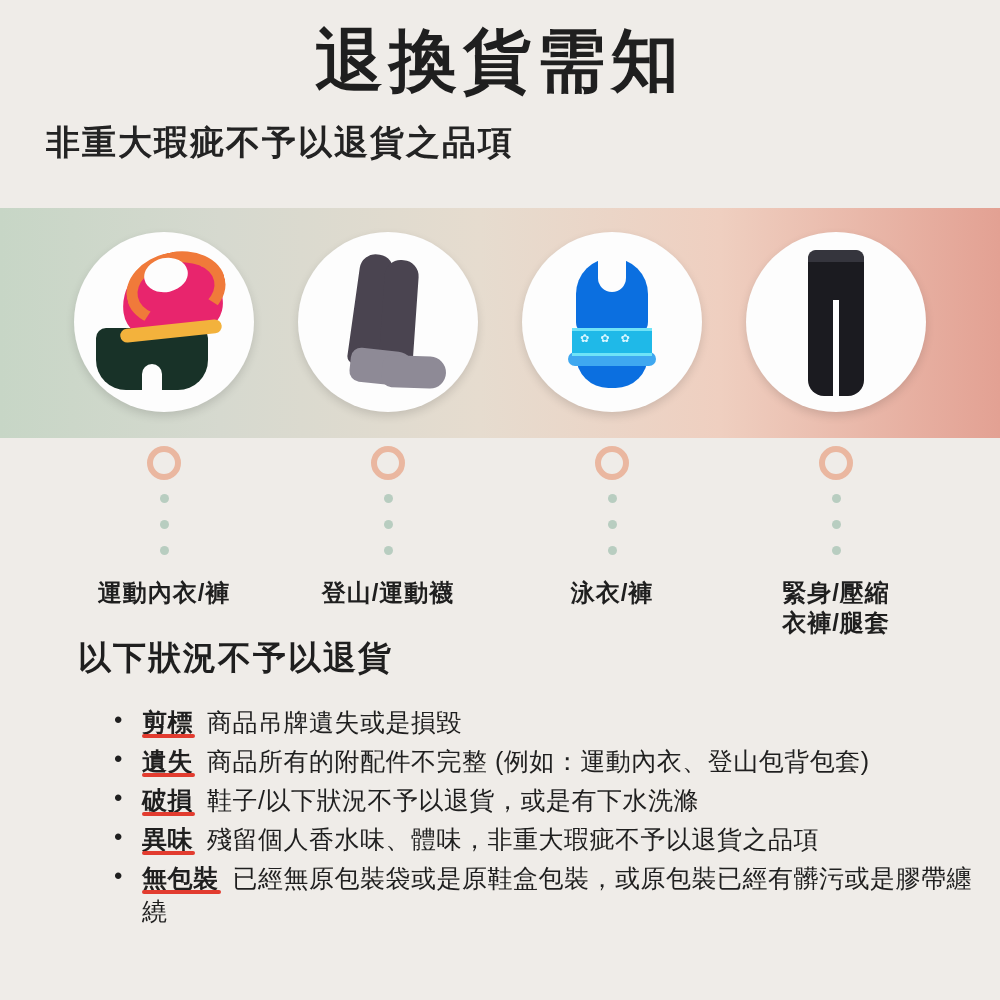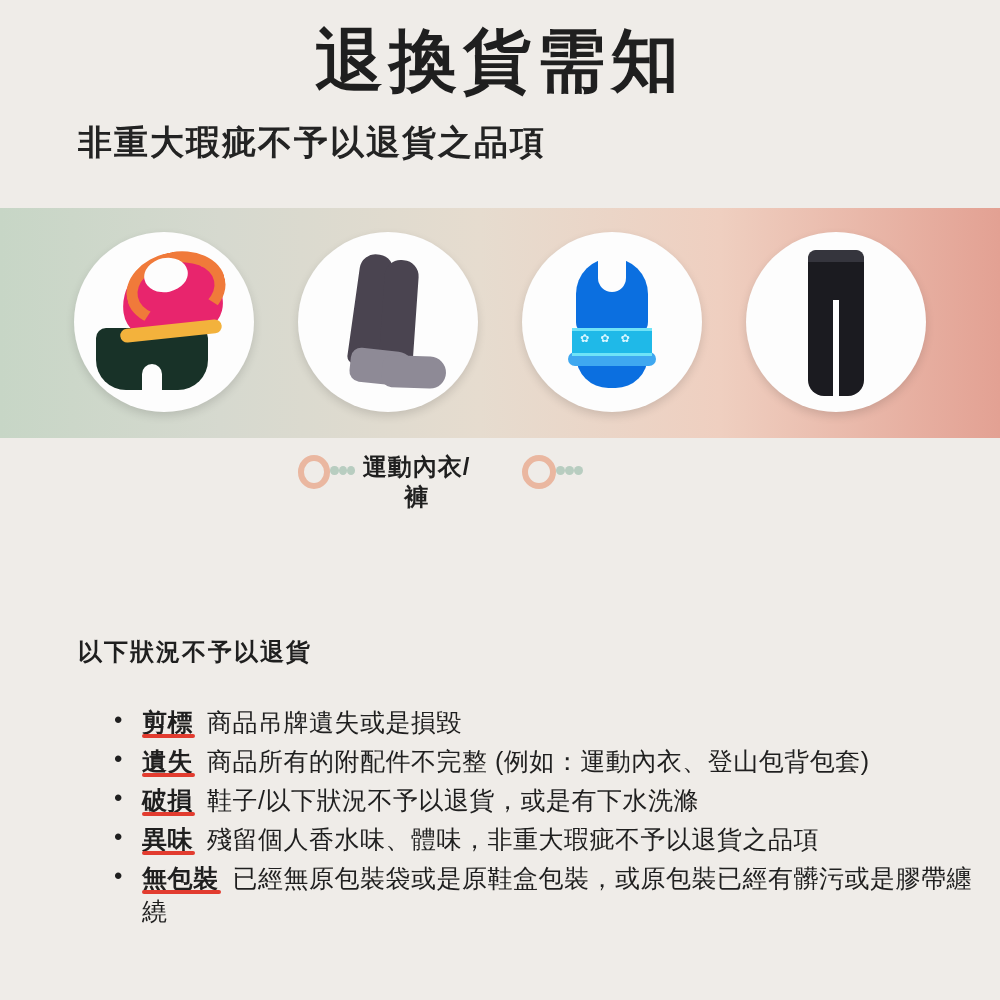--- a/index.html
+++ b/index.html
@@ -28,21 +28,21 @@
     font-size: 68px;
     font-weight: bold;
     letter-spacing: 6px;
     line-height: 1;
     padding-top: 26px;
     color: #1f1f1f;
   }
 
   .subtitle {
     margin-top: 26px;
-    padding-left: 78px;
+    padding-left: 46px;
     font-size: 34px;
     font-weight: bold;
     letter-spacing: 2px;
     color: #232323;
   }
 
   
   .banner {
     position: absolute;
     top: 208px;
@@ -216,21 +216,21 @@
     top: 446px;
     left: 0;
     width: 1000px;
     display: flex;
     justify-content: center;
     gap: 44px;
   }
   .conn-col {
     width: 180px;
     display: flex;
-    flex-direction: row;
+    flex-direction: column;
     align-items: center;
   }
   .ring {
     width: 22px; height: 22px;
     border-radius: 50%;
     border: 6px solid #eab7a0;
     background: #efece8;
     margin-bottom: 14px;
   }
   .dot {
@@ -248,21 +248,21 @@
     line-height: 1.25;
     color: #1f1f1f;
     white-space: pre-line;
   }
 
   
   .section-title {
     position: absolute;
     top: 636px;
     left: 78px;
-    font-size: 24px;
+    font-size: 33px;
     font-weight: bold;
     letter-spacing: 2px;
     color: #1f1f1f;
     text-align: center;
   }
 
   .rules {
     position: absolute;
     top: 694px;
     left: 96px;
@@ -358,27 +358,43 @@
   <div class="connectors">
 
     <div class="conn-col">
       <div class="ring"></div>
       <div class="dot"></div>
       <div class="dot"></div>
       <div class="dot"></div>
       <div class="item-label">運動內衣/褲</div>
     </div>
 
-
-
     <div class="conn-col">
       <div class="ring"></div>
       <div class="dot"></div>
       <div class="dot"></div>
       <div class="dot"></div>
+      <div class="item-label">登山/運動襪</div>
+    </div>
+
+    <div class="conn-col">
+      <div class="ring"></div>
+      <div class="dot"></div>
+      <div class="dot"></div>
+      <div class="dot"></div>
+      <div class="item-label">泳衣/褲</div>
+    </div>
+
+    <div class="conn-col">
+      <div class="ring"></div>
+      <div class="dot"></div>
+      <div class="dot"></div>
+      <div class="dot"></div>
+      <div class="item-label">緊身/壓縮
+衣褲/腿套</div>
     </div>
 
   </div>
 
   <div class="section-title">以下狀況不予以退貨</div>
 
   <ul class="rules">
     <li class="rule">
       <span class="kw">剪標</span><span class="gap"></span><span>商品吊牌遺失或是損毀</span>
     </li>

